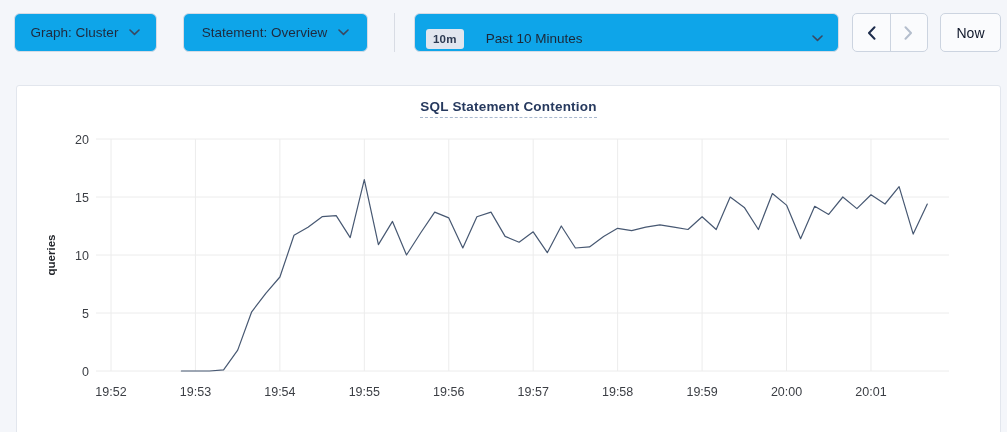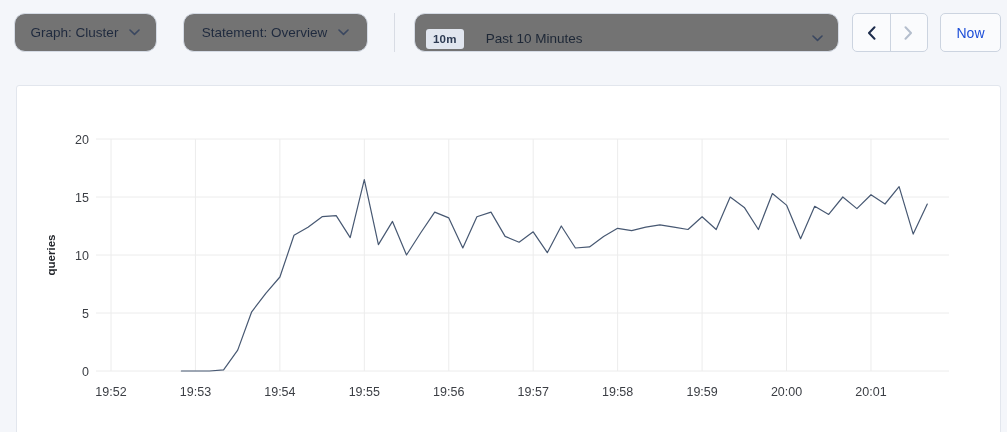--- a/index.html
+++ b/index.html
@@ -8,21 +8,21 @@
     background:#f4f6fa;
     font-family:"Liberation Sans", sans-serif;
     -webkit-font-smoothing:antialiased;
   }
   .page{position:relative;width:1007px;height:432px;}
 
   
   .toolbar{position:absolute;left:0;top:0;width:100%;height:65px;}
   .ctl{
     position:absolute;top:13px;height:39px;box-sizing:border-box;
-    background:#737373;border:1px solid #d5dbe5;border-radius:11px;
+    background:#0ea5e9;border:1px solid #d5dbe5;border-radius:6px;
     display:flex;align-items:center;cursor:pointer;
     font-family:"Liberation Sans", sans-serif;
     font-size:13.5px;color:#1f2a3e;padding:0;
   }
   .dd{justify-content:center;gap:11px;}
   .dd-graph{left:14px;width:143px;}
   .dd-dashboard{left:183px;width:185px;}
   .vdivider{position:absolute;left:394px;top:13px;width:1px;height:39px;background:#d8dce4;}
   .time-selector{left:414px;width:425px;justify-content:flex-start;padding:12px 15px 0 11px;}
   .badge{
@@ -36,21 +36,21 @@
     border:1px solid #ccd4e0;border-radius:5px;background:#fafbfd;
     display:flex;overflow:hidden;
   }
   .arrow-btn{
     flex:1;display:flex;align-items:center;justify-content:center;
     background:transparent;border:none;cursor:pointer;padding:0;
   }
   .arrow-btn + .arrow-btn{border-left:1px solid #ccd4e0;}
   .now-btn{
     left:940px;width:61px;background:#fafbfd;border:1px solid #ccd4e0;border-radius:5px;
-    justify-content:center;font-size:14px;color:#1d4ed8;font-weight:500;cursor:default;
+    justify-content:center;font-size:14px;color:#0f172a;font-weight:500;cursor:default;
   }
 
   
   .card{
     position:absolute;left:16px;top:85px;width:985px;height:360px;box-sizing:border-box;
     background:#ffffff;border:1px solid #e2e6ed;border-radius:3px;
   }
   .title-row{
     position:absolute;left:0;top:13px;width:100%;
     display:flex;justify-content:center;z-index:2;
@@ -105,20 +105,23 @@
       </button>
     </div>
 
     <button class="ctl now-btn">
       <span>Now</span>
     </button>
 
   </div>
 
   <div class="card">
+    <div class="title-row">
+      <span class="chart-title">SQL Statement Contention</span>
+    </div>
     <svg class="chart-svg" width="985" height="340" viewBox="0 0 985 340">
         <line x1="79" x2="932" y1="285" y2="285" stroke="#ececec" stroke-width="1"></line>
         <text x="72" y="289.5" text-anchor="end" font-size="12.5" fill="#3b3e44">0</text>
         <line x1="79" x2="932" y1="227" y2="227" stroke="#ececec" stroke-width="1"></line>
         <text x="72" y="231.5" text-anchor="end" font-size="12.5" fill="#3b3e44">5</text>
         <line x1="79" x2="932" y1="169" y2="169" stroke="#ececec" stroke-width="1"></line>
         <text x="72" y="173.5" text-anchor="end" font-size="12.5" fill="#3b3e44">10</text>
         <line x1="79" x2="932" y1="111" y2="111" stroke="#ececec" stroke-width="1"></line>
         <text x="72" y="115.5" text-anchor="end" font-size="12.5" fill="#3b3e44">15</text>
         <line x1="79" x2="932" y1="53" y2="53" stroke="#ececec" stroke-width="1"></line>

